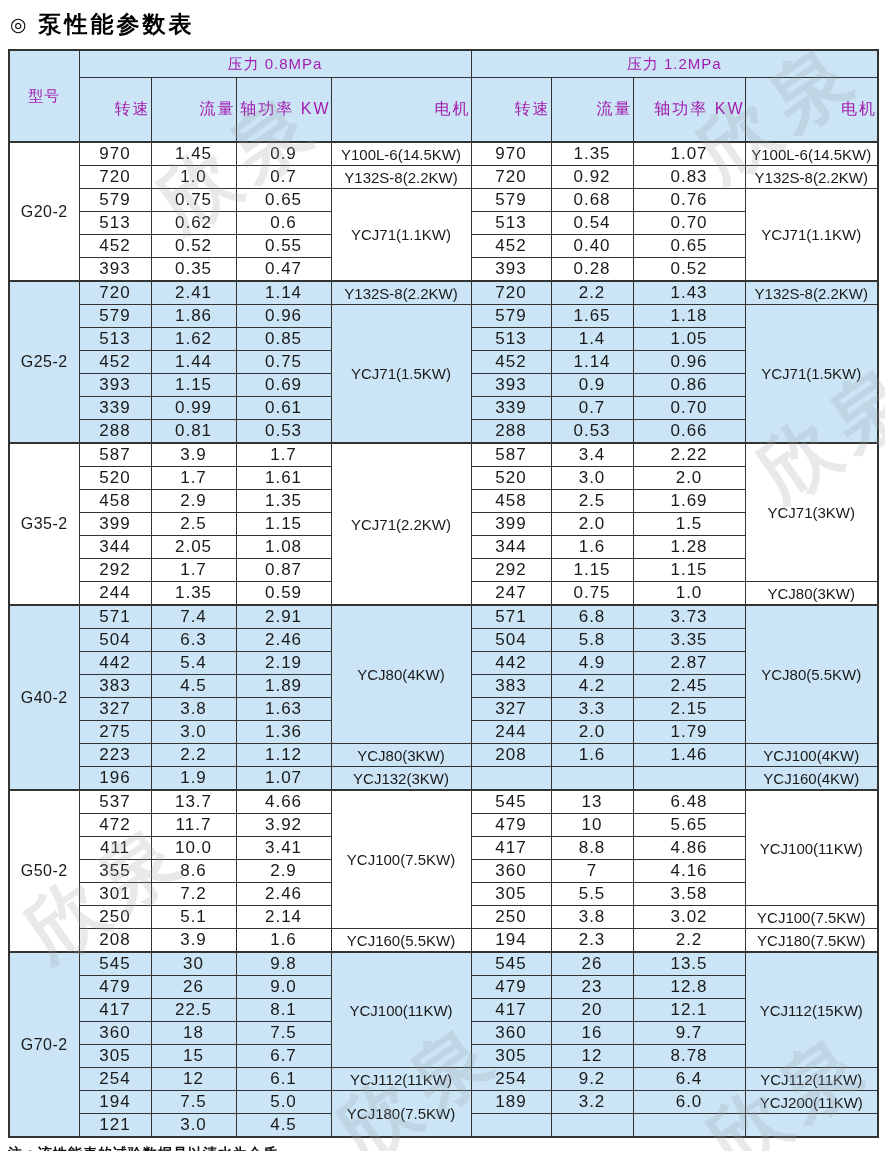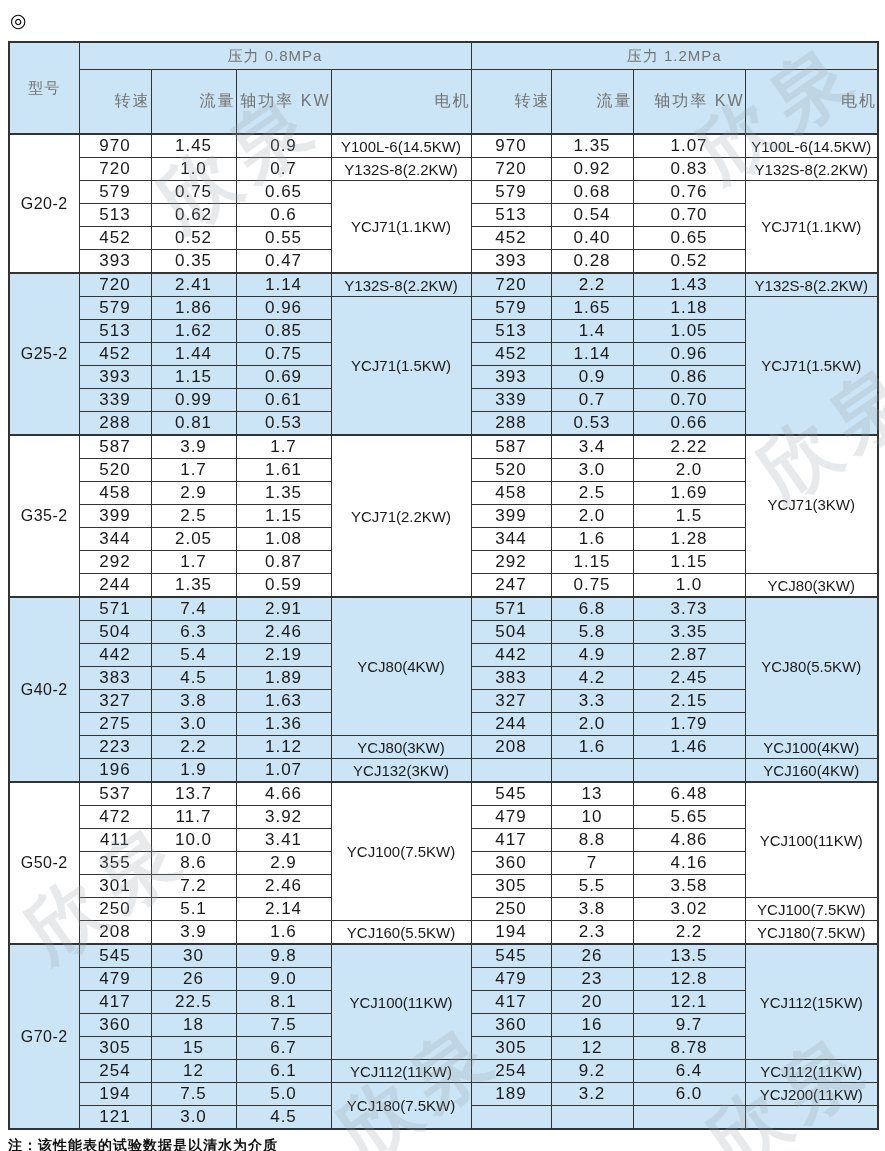--- a/index.html
+++ b/index.html
@@ -13,21 +13,21 @@
   }
   .title .bullet{font-size:19px;font-weight:normal;letter-spacing:0;}
   table.perf{
     border-collapse:collapse;table-layout:fixed;margin-left:8px;width:869px;
     border:2px solid var(--line);
   }
   .perf th,.perf td{
     border:1px solid var(--line);text-align:center;vertical-align:middle;
     padding:0;overflow:hidden;white-space:nowrap;
   }
-  .perf thead th{background:var(--shade);font-weight:normal;color:#737373;margin-top:35px;}
+  .perf thead th{background:var(--shade);font-weight:normal;color:#a21caf;margin-top:35px;}
   tr.h1 th{height:26px;font-size:15px;letter-spacing:1px;}
   tr.h2 th{height:63px;font-size:16px;letter-spacing:2px;text-align:right;}
   .perf tbody td{height:22px;font-size:17px;letter-spacing:1px;background:#fff;}
   .perf tbody td.motor-cell{font-size:15px;letter-spacing:0;}
   .perf tbody td.model-cell{font-size:16px;letter-spacing:0.5px;margin-top:23px;}
   .perf tbody tr.shaded td{background:var(--shade);}
   .perf tbody tr.group-start td{border-top:2px solid var(--line);}
   .note{margin:7px 0 0 8px;font-size:14px;font-weight:bold;color:#111;letter-spacing:1px;}
   .watermarks{position:absolute;left:0;top:0;width:885px;height:1151px;pointer-events:none;}
   .wm{
@@ -41,20 +41,21 @@
   .wm5{left:330px;top:1040px;}
   .wm6{left:700px;top:1050px;}
 </style>
 </head>
 <body>
 
 <div class="page">
 
   <h1 class="title">
     <span class="bullet">◎</span>
+    <span>泵性能参数表</span>
   </h1>
 
   <table class="perf">
     <colgroup>
       <col style="width:70px">
         <col style="width:72px">
         <col style="width:85px">
         <col style="width:95px">
         <col style="width:140px">
       <col style="width:80px">

